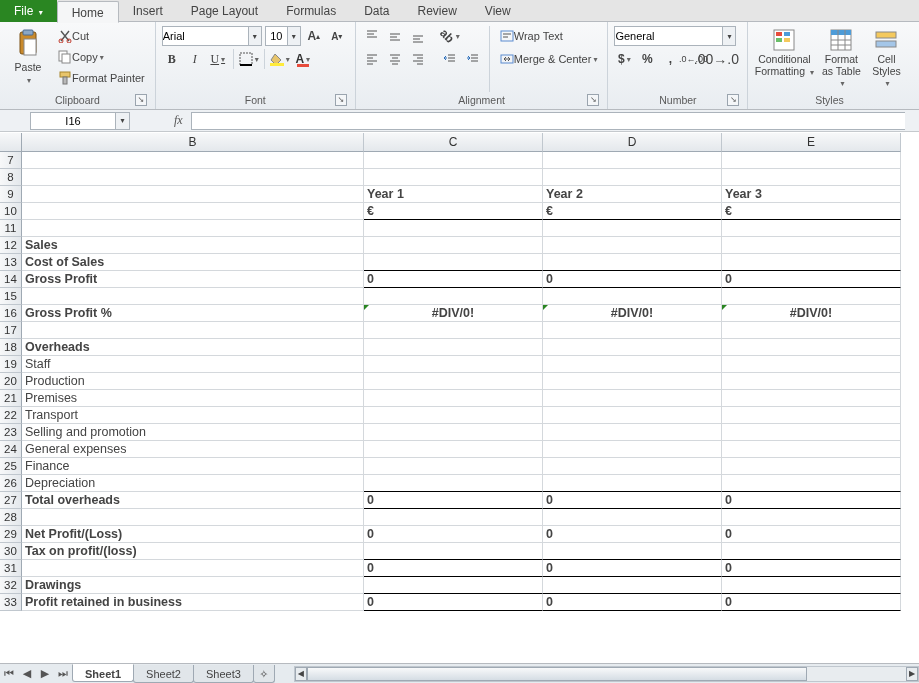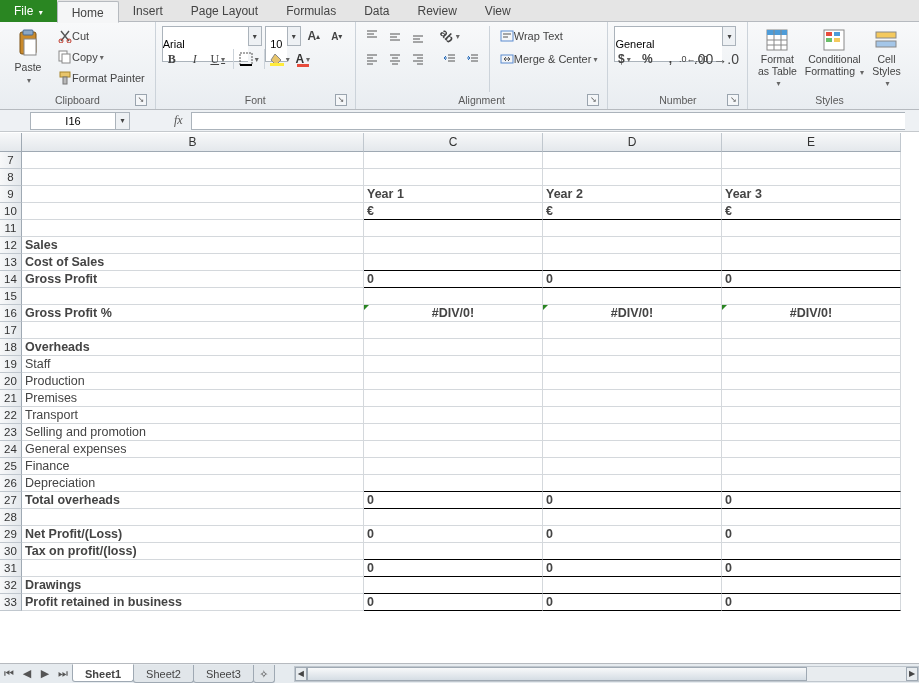--- a/index.html
+++ b/index.html
@@ -27,21 +27,21 @@
 .group-title .dlaunch { position:absolute; right:2px; bottom:3px; width:12px; height:12px; border:1px solid #9aa4ae; font-size:8px; line-height:10px; text-align:center; color:#5a5a5a; cursor:pointer; background:#f4f6f8; }
 .big-btn { display:flex; flex-direction:column; align-items:center; width:44px; height:64px; justify-content:flex-start; gap:2px; cursor:pointer; padding-top:2px; }
 .big-btn .lbl { font-size:10.5px; text-align:center; line-height:1.1; }
 .small-row { display:flex; align-items:center; gap:3px; height:20px; }
 .small-btn { display:flex; align-items:center; padding:0 4px; height:20px; cursor:pointer; font-size:11px; }
 .icon-btn { width:20px; height:20px; display:flex; align-items:center; justify-content:center; cursor:pointer; font-size:12px; }
 .sep-v { width:1px; background:#ccd3da; align-self:stretch; margin:0 2px; }
 .caret { margin-left:2px; font-size:8px; color:#666; }
 
 .combo { display:flex; height:20px; }
-.combo input { border:1px solid #abb3bb; border-right:none; padding:0 0; font-size:11px; height:36px; background:#fff; }
+.combo input { border:1px solid #abb3bb; border-right:none; padding:0 0; font-size:11px; height:20px; background:#fff; }
 .combo .cbtn { width:14px; border:1px solid #abb3bb; background:#eef1f4; font-size:8px; display:flex; align-items:center; justify-content:center; cursor:pointer; }
 
 svg { display:block; }
 
 
 .fbar-row { display:flex; align-items:center; height:22px; border-bottom:1px solid #c5c9cd; background:#eef1f4; }
 .namebox-wrap { display:flex; align-items:center; margin-left:30px; }
 .namebox { width:86px; height:18px; border:1px solid #abb3bb; background:#fff; padding:0 6px; font-size:11px; text-align:center; }
 .namebox-caret { width:14px; height:18px; border:1px solid #abb3bb; border-left:none; background:#eef1f4; font-size:8px; display:flex; align-items:center; justify-content:center; cursor:pointer; }
 .fx { font-style:italic; font-family:"Times New Roman",serif; font-size:12px; margin:0 8px 0 44px; color:#555; cursor:pointer; }
@@ -307,40 +307,40 @@
           </div>
         <div class="icon-btn" style="font-size:9px">.0←.00</div>
         <div class="icon-btn" style="font-size:14px">.00→.0</div>
       </div>
     </div>
     <div class="group-title"><span>Number</span><span class="dlaunch">↘</span></div>
   </div>
 
   <div class="group" style="min-width:160px;border-right:none">
     <div class="group-body">
+      <div class="big-btn" style="width:60px">
+        <svg width="24" height="24">
+            <rect x="2" y="2" width="20" height="20" fill="#fff" stroke="#888"></rect>
+            <rect x="4" y="4" width="6" height="4" fill="#e74c3c"></rect>
+            <rect x="12" y="4" width="6" height="4" fill="#4e9cd8"></rect>
+            <rect x="4" y="10" width="6" height="4" fill="#6abf69"></rect>
+            <rect x="12" y="10" width="6" height="4" fill="#f4c95d"></rect>
+          </svg>
+        <div class="lbl"><span>Conditional Formatting</span> <span class="caret">▾</span></div>
+      </div>
       <div class="big-btn" style="width:46px">
         <svg width="24" height="24">
             <rect x="2" y="2" width="20" height="20" fill="#fff" stroke="#888"></rect>
             <rect x="2" y="2" width="20" height="5" fill="#4e9cd8"></rect>
             <line x1="2" y1="12" x2="22" y2="12" stroke="#888"></line>
             <line x1="2" y1="17" x2="22" y2="17" stroke="#888"></line>
             <line x1="9" y1="2" x2="9" y2="22" stroke="#888"></line>
             <line x1="16" y1="2" x2="16" y2="22" stroke="#888"></line>
           </svg>
         <div class="lbl"><span>Format as Table</span> <span class="caret">▾</span></div>
-      </div>
-      <div class="big-btn" style="width:60px">
-        <svg width="24" height="24">
-            <rect x="2" y="2" width="20" height="20" fill="#fff" stroke="#888"></rect>
-            <rect x="4" y="4" width="6" height="4" fill="#e74c3c"></rect>
-            <rect x="12" y="4" width="6" height="4" fill="#4e9cd8"></rect>
-            <rect x="4" y="10" width="6" height="4" fill="#6abf69"></rect>
-            <rect x="12" y="10" width="6" height="4" fill="#f4c95d"></rect>
-          </svg>
-        <div class="lbl"><span>Conditional Formatting</span> <span class="caret">▾</span></div>
       </div>
       <div class="big-btn" style="width:36px">
         <svg width="24" height="24">
             <rect x="2" y="4" width="20" height="6" fill="#f4c95d" stroke="#888"></rect>
             <rect x="2" y="13" width="20" height="6" fill="#a4c6e8" stroke="#888"></rect>
           </svg>
         <div class="lbl"><span>Cell Styles</span> <span class="caret">▾</span></div>
       </div>
     </div>
     <div class="group-title"><span>Styles</span></div>

